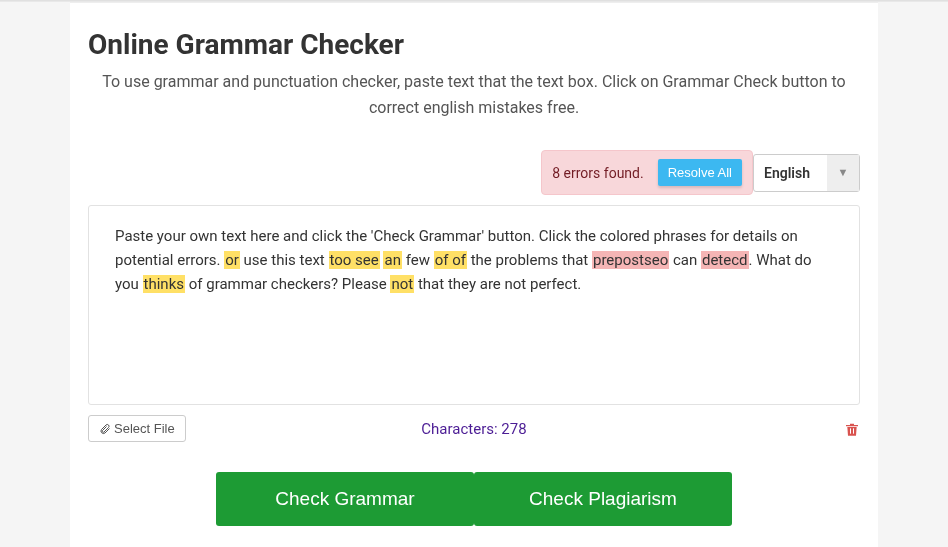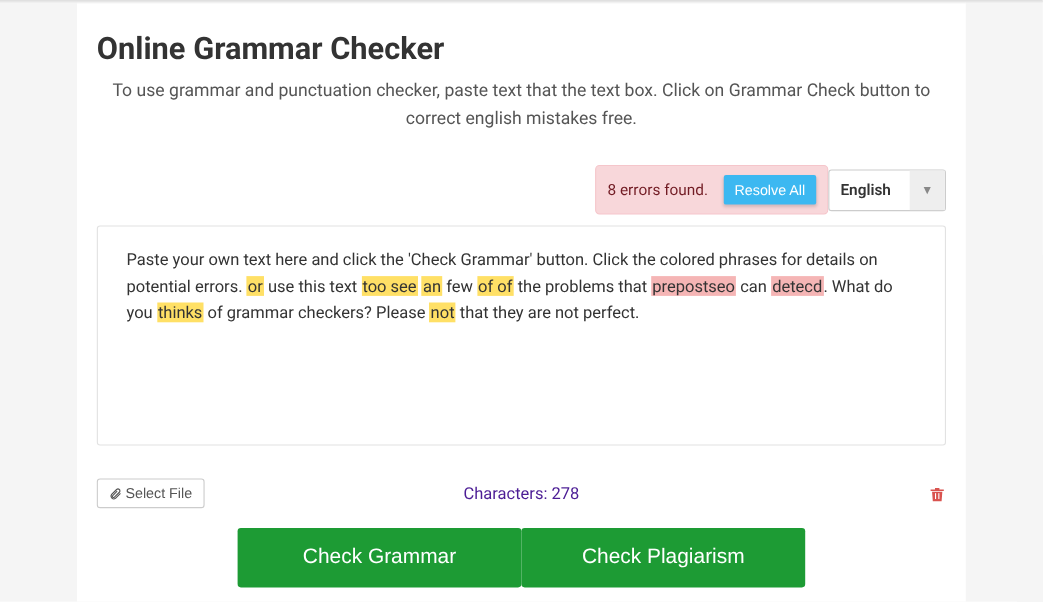--- a/index.html
+++ b/index.html
@@ -109,21 +109,21 @@
   }
   .hl-red {
     background: #f5b5b5;
     padding: 0 1px;
     cursor: pointer;
   }
   .bottom-row {
     display: flex;
     justify-content: space-between;
     align-items: center;
-    margin-top: 30px;
+    margin-top: 10px;
     position: relative;
   }
   .select-file {
     border: 1px solid #ccc;
     border-radius: 3px;
     background: #fff;
     padding: 5px 10px;
     font-size: 13px;
     color: #555;
     cursor: pointer;
@@ -140,21 +140,21 @@
   }
   .trash-icon {
     color: #d9534f;
     cursor: pointer;
     width: 16px;
     height: 18px;
   }
   .action-row {
     display: flex;
     justify-content: center;
-    margin-top: 18px;
+    margin-top: 30px;
   }
   .action-btn {
     background: #1d9b34;
     color: #fff;
     border: none;
     font-size: 19px;
     font-weight: 500;
     padding: 16px 40px;
     min-width: 258px;
     border-radius: 3px;

